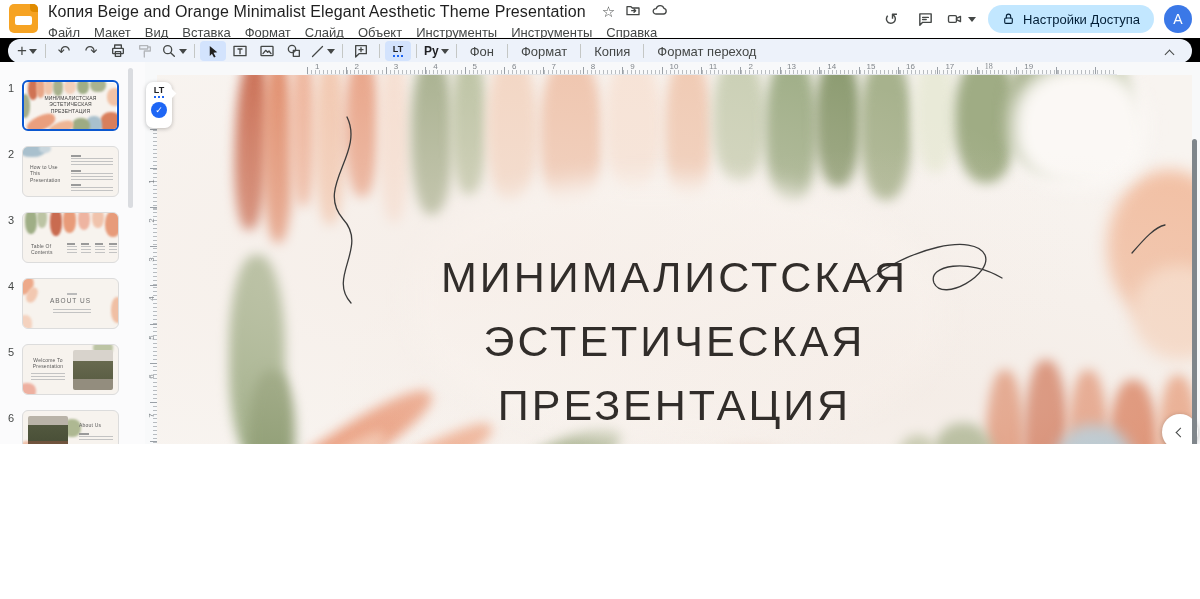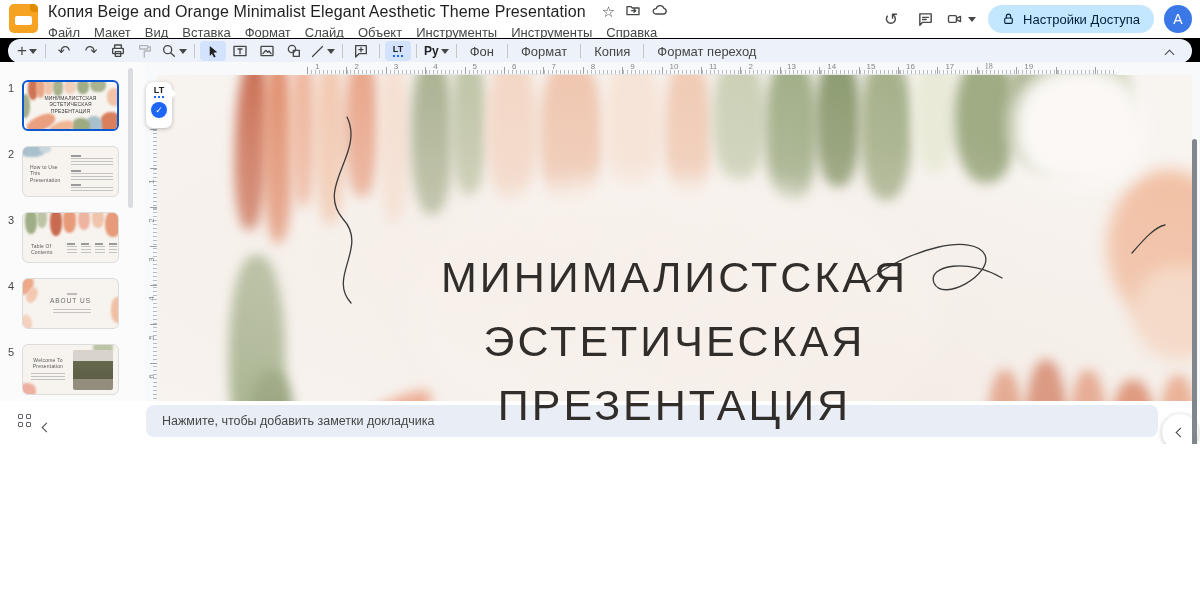--- a/index.html
+++ b/index.html
@@ -523,28 +523,18 @@
       <div class="lt-widget">
         <span class="lt-mini">LT</span>
         <span class="lt-check">✓</span>
       </div>
 
       <div class="hscroll"></div>
       <div class="notes-handle"></div>
     </div>
   </div>
 
-  <div class="bottombar">
-    <span class="grid-icon">
-        <i></i>
-        <i></i>
-        <i></i>
-        <i></i>
-      </span>
-    <span class="collapse-film"><span class="chev chev-left"></span></span>
-    <div class="notes">Нажмите, чтобы добавить заметки докладчика</div>
-  </div>
 
   <button class="corner-btn">
       <span class="chev chev-left"></span>
     </button>
   <div class="vscroll"></div>
 </div>
 
 </body></html>

